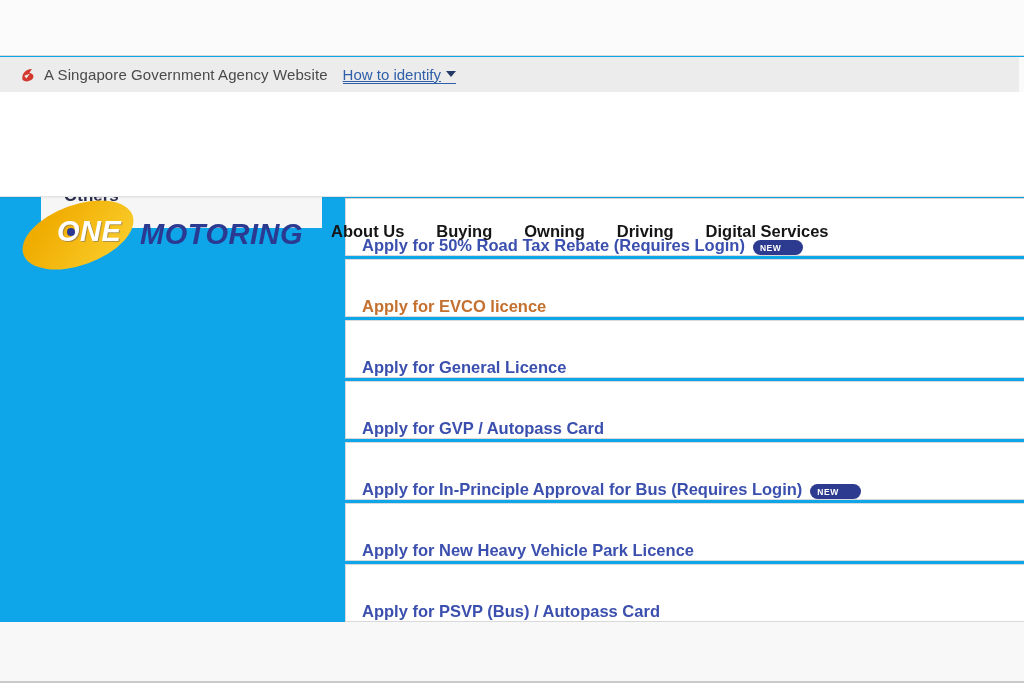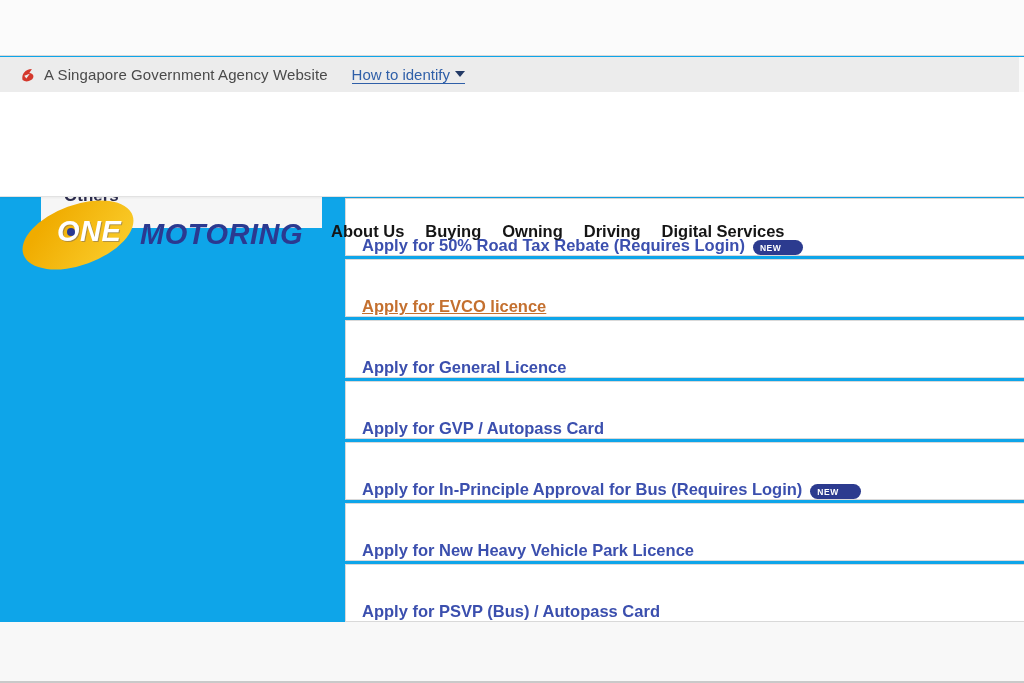--- a/index.html
+++ b/index.html
@@ -31,25 +31,25 @@
   }
   .gov-banner .right-gap {
     position: absolute; right: 0; top: 0; width: 5px; height: 35px;
     background: #fafafa;
   }
   .lion-icon { width: 17px; height: 18px; margin-right: 7px; flex: 0 0 auto; }
   .gov-text {
     font-size: 15px; color: var(--banner-text); letter-spacing: 0.1px;
   }
   .gov-link {
-    margin-left: 24px;
+    margin-left: 15px;
     font-size: 15px; color: var(--banner-link);
     border-bottom: 1px solid var(--banner-link);
     cursor: pointer;
-    display: inline-flex; align-items: center;
+    display: inline-flex; align-items: center; text-decoration: underline;
   }
   .caret-down {
     display: inline-block; margin-left: 5px;
     width: 0; height: 0;
     border-left: 5px solid transparent;
     border-right: 5px solid transparent;
     border-top: 6px solid #233a66;
   }
 
   
@@ -78,21 +78,21 @@
     border-radius: 50%; background: var(--logo-navy);
   }
   .logo-motoring {
     position: absolute; left: 120px; top: 18px;
     font-style: italic; font-weight: 600; font-size: 29px;
     color: var(--logo-navy); letter-spacing: 0.5px;
   }
 
   .main-nav {
     position: absolute; left: 331px; top: 130px;
-    display: flex; gap: 21px; align-items: center;
+    display: flex; gap: 32px; align-items: center;
   }
   .nav-item {
     font-size: 16.5px; font-weight: bold; color: var(--nav-text);
     white-space: nowrap; cursor: pointer;
   }
 
   
   .sidebar-item {
     position: absolute; left: 41px; top: 170px; width: 281px; height: 58px;
     background: var(--sidebar-item-bg);
@@ -117,21 +117,20 @@
     display: flex; align-items: flex-end;
     padding-left: 16px;
   }
   .service-link {
     font-size: 16.5px; font-weight: bold; color: var(--link-blue);
     text-decoration: none; cursor: pointer;
     white-space: nowrap;
   }
   .service-row.row-active .service-link {
     color: var(--link-orange);
-    text-decoration: underline;
   }
   .new-badge {
     display: inline-block; margin-left: 8px;
     background: var(--badge-navy); color: #ffffff;
     font-size: 8.5px; font-weight: bold; letter-spacing: 0.5px;
     padding: 3px 22px 2px 7px; border-radius: 8px;
     vertical-align: 2px;
   }
 
   

